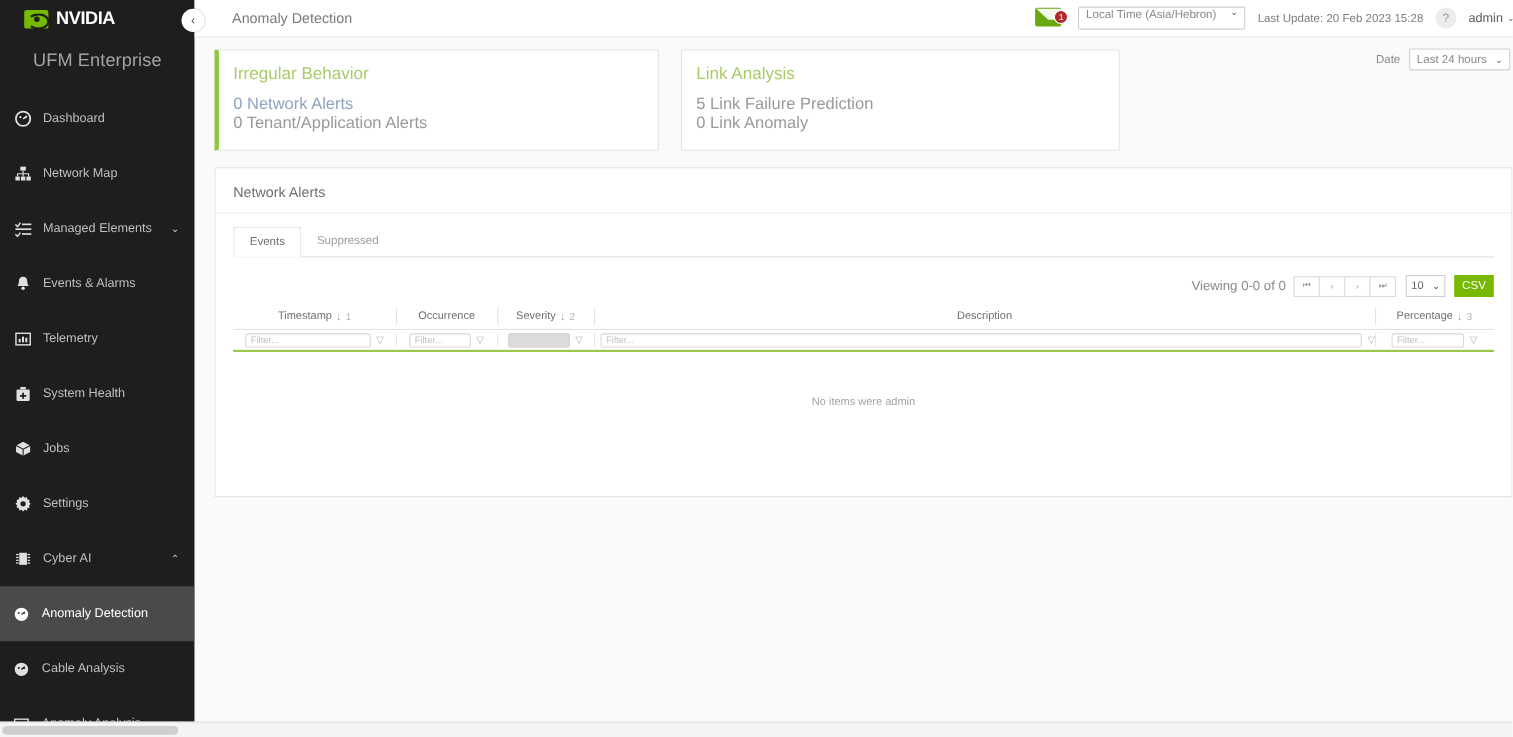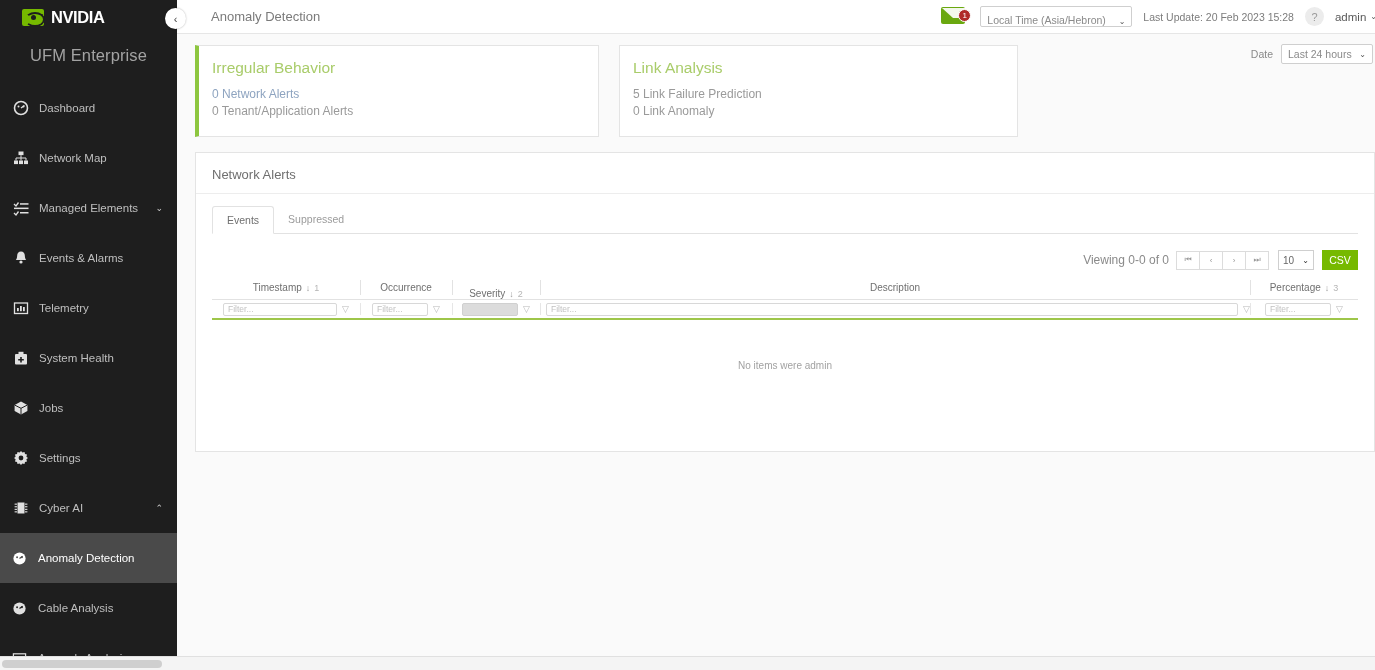--- a/index.html
+++ b/index.html
@@ -119,21 +119,21 @@
     background: #b02a2a; color: #fff;
     font-size: 8px; width: 13px; height: 13px;
     border-radius: 50%;
     display: flex; align-items: center; justify-content: center;
     border: 1px solid #fff;
   }
   .tz-select {
     width: 152px; height: 21px;
     border: 1px solid #cfcfcf; border-radius: 2px;
     background: #fff; color: #8a8a8a; font-size: 10.5px;
-    display: flex; align-items: flex-end;
+    display: flex; align-items: flex-start;
     padding: 0 6px; position: relative;
   }
   .tz-select .cv { margin-left: auto; font-size: 8px; color: #555; }
   .last-update { font-size: 10.5px; color: #7c7c7c; }
   .help-btn {
     width: 19px; height: 19px; border-radius: 50%;
     background: #ececec; color: #9a9a9a;
     font-size: 11px; display: flex; align-items: center; justify-content: center;
     cursor: pointer;
   }
@@ -146,21 +146,21 @@
   .cards-row { display: flex; gap: 20px; align-items: flex-start; }
   .card {
     background: #ffffff;
     border: 1px solid #e4e4e4;
     height: 92px; padding: 13px 0 0 13px;
     position: relative;
   }
   .card.c1 { width: 404px; border-left: 4px solid #8dc63f; }
   .card.c2 { width: 399px; }
   .card-title { font-size: 15.5px; color: #a9cc6a; font-weight: normal; margin-bottom: 9px; }
-  .card-line { font-size: 12px; color: #9a9a9a; line-height: 17px; }
+  .card-line { font-size: 15px; color: #9a9a9a; line-height: 17px; }
   .card-line.link { color: #8ea4c0; cursor: pointer; }
 
   .date-box {
     position: absolute; right: 16px; top: 10px;
     display: flex; align-items: center; gap: 8px; padding-left: 12px;
   }
   .date-lbl { font-size: 10.5px; color: #8a8a8a; }
   .date-select {
     width: 92px; height: 20px; border: 1px solid #cfcfcf;
     background: #fff; border-radius: 2px;
@@ -237,21 +237,21 @@
     gap: 4px; position: relative; height: 100%;
   }
   .th + .th::before {
     content: ""; position: absolute; left: 0; top: 4px; bottom: 4px;
     width: 1px; background: #e2e2e2;
   }
   .th .sort { color: #9a9a9a; font-size: 9px; }
   .th .sidx { color: #b5b5b5; font-size: 9px; }
   .c-ts { width: 148px; }
   .c-oc { width: 92px; }
-  .c-sv { width: 88px; align-items: flex-end; }
+  .c-sv { width: 88px; }
   .c-de { flex: 1; }
   .c-pc { width: 108px; }
 
   .frow {
     display: flex; align-items: center;
     height: 20px; border-bottom: 2px solid #9ec64a;
   }
   .fcell {
     display: flex; align-items: center; justify-content: center;
     gap: 5px; position: relative; height: 100%;

